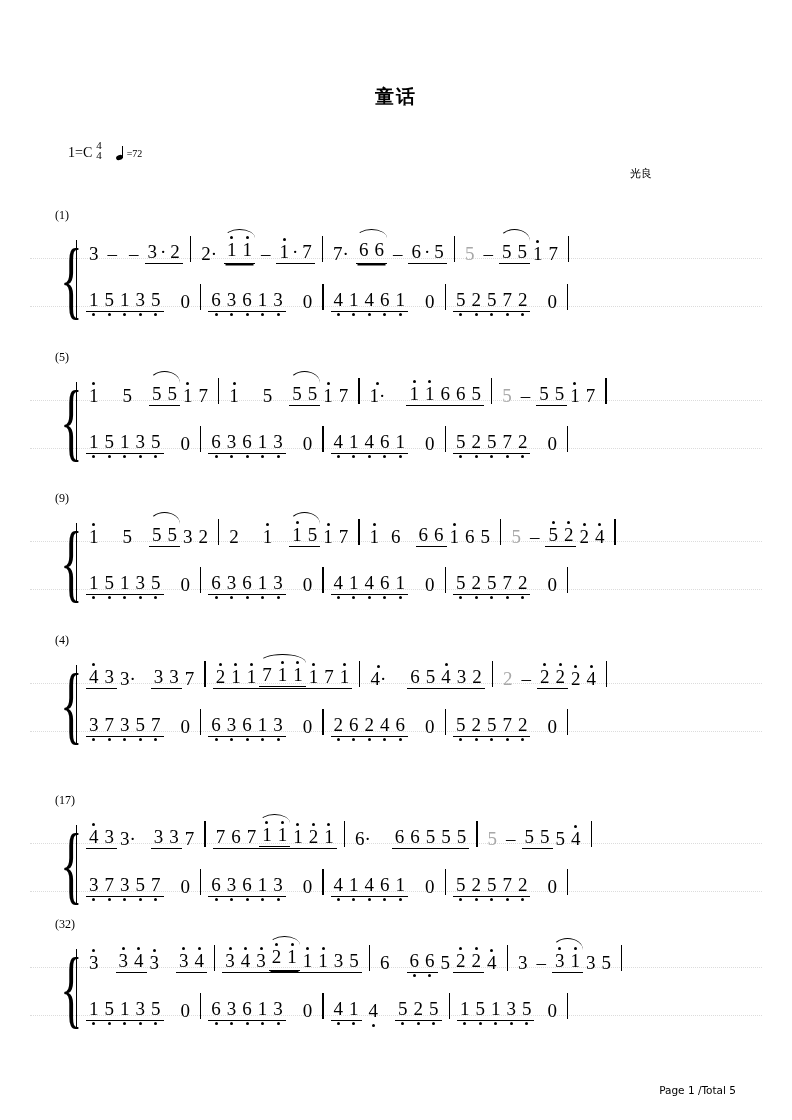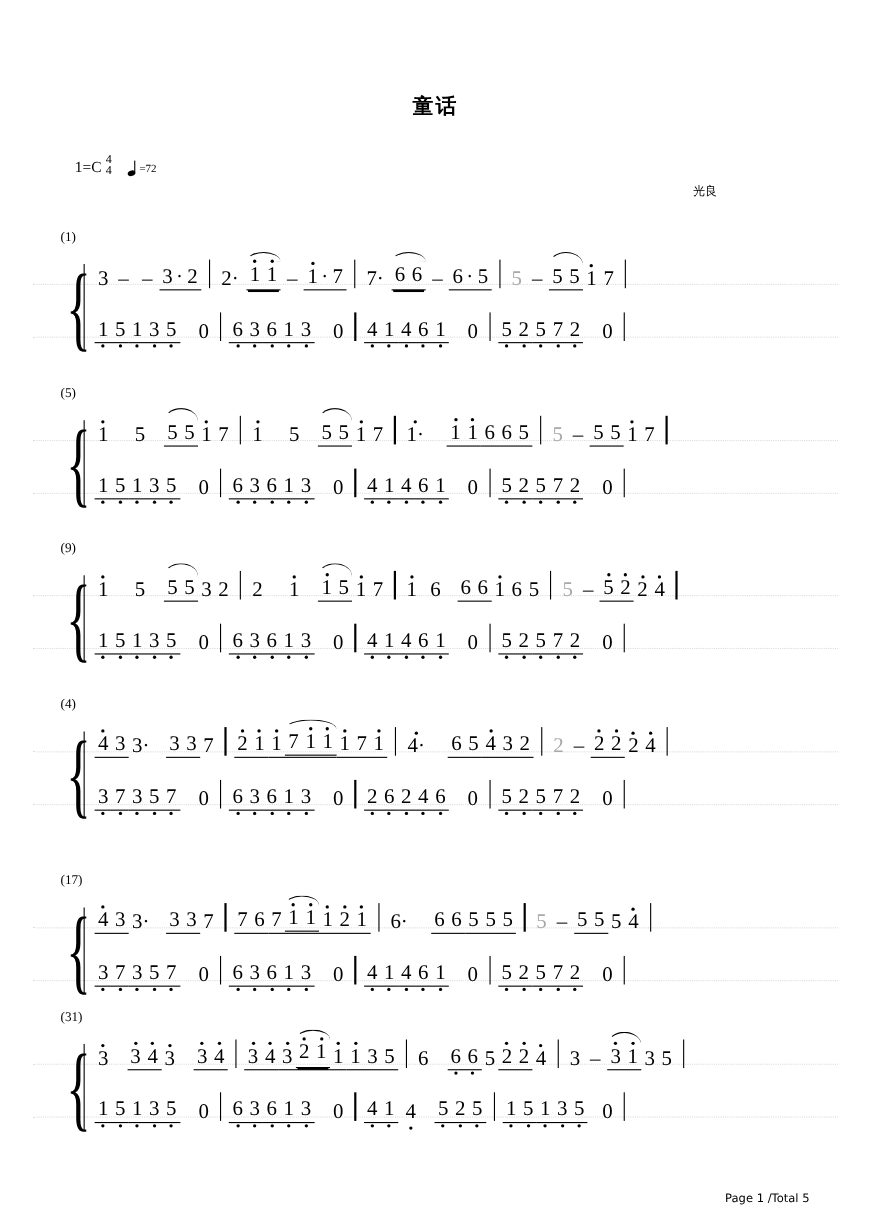--- a/index.html
+++ b/index.html
@@ -867,21 +867,21 @@
               <span class="note oct-dn">2</span>
             </span>
           <span class="note" style="margin-left:14px">0</span>
         </div>
         <div class="bar final"></div>
       </div>
     </div>
   </div>
 
   <div class="system" style="top:939px">
-    <div class="sys-num">(31)</div>
+    <div class="sys-num">(32)</div>
     <div class="guide" style="top:28px"></div>
     <div class="guide" style="top:76px"></div>
     <div class="staff">
       <div class="brace">{</div>
       <div class="brace-bar"></div>
 
       <div class="row row-upper">
         <div class="measure">
           <span class="note oct-up">3</span>
           <span class="group ul1" style="margin-left:14px">

